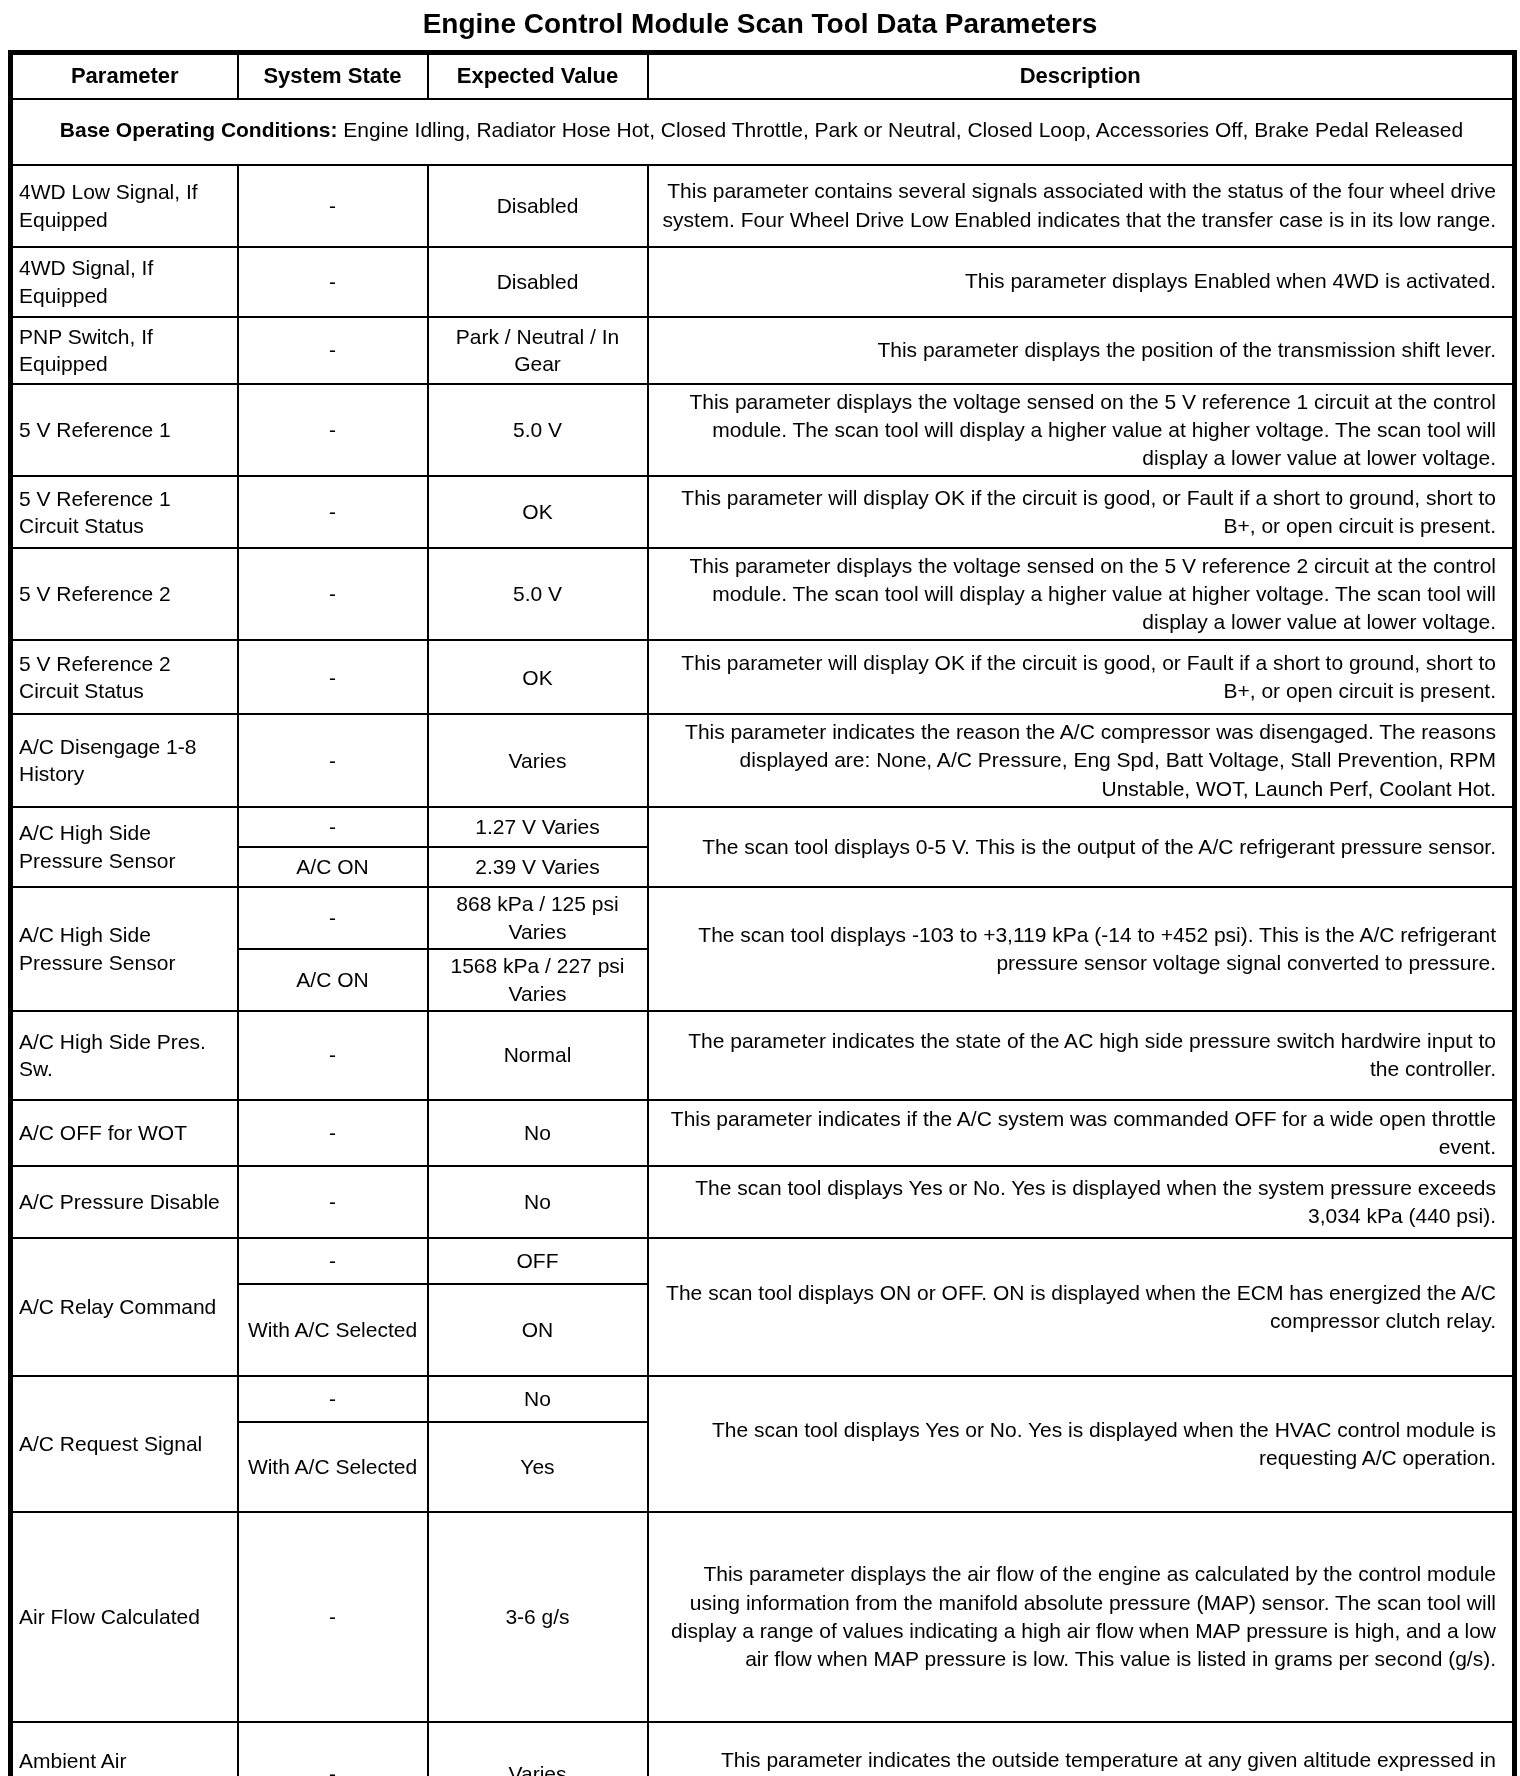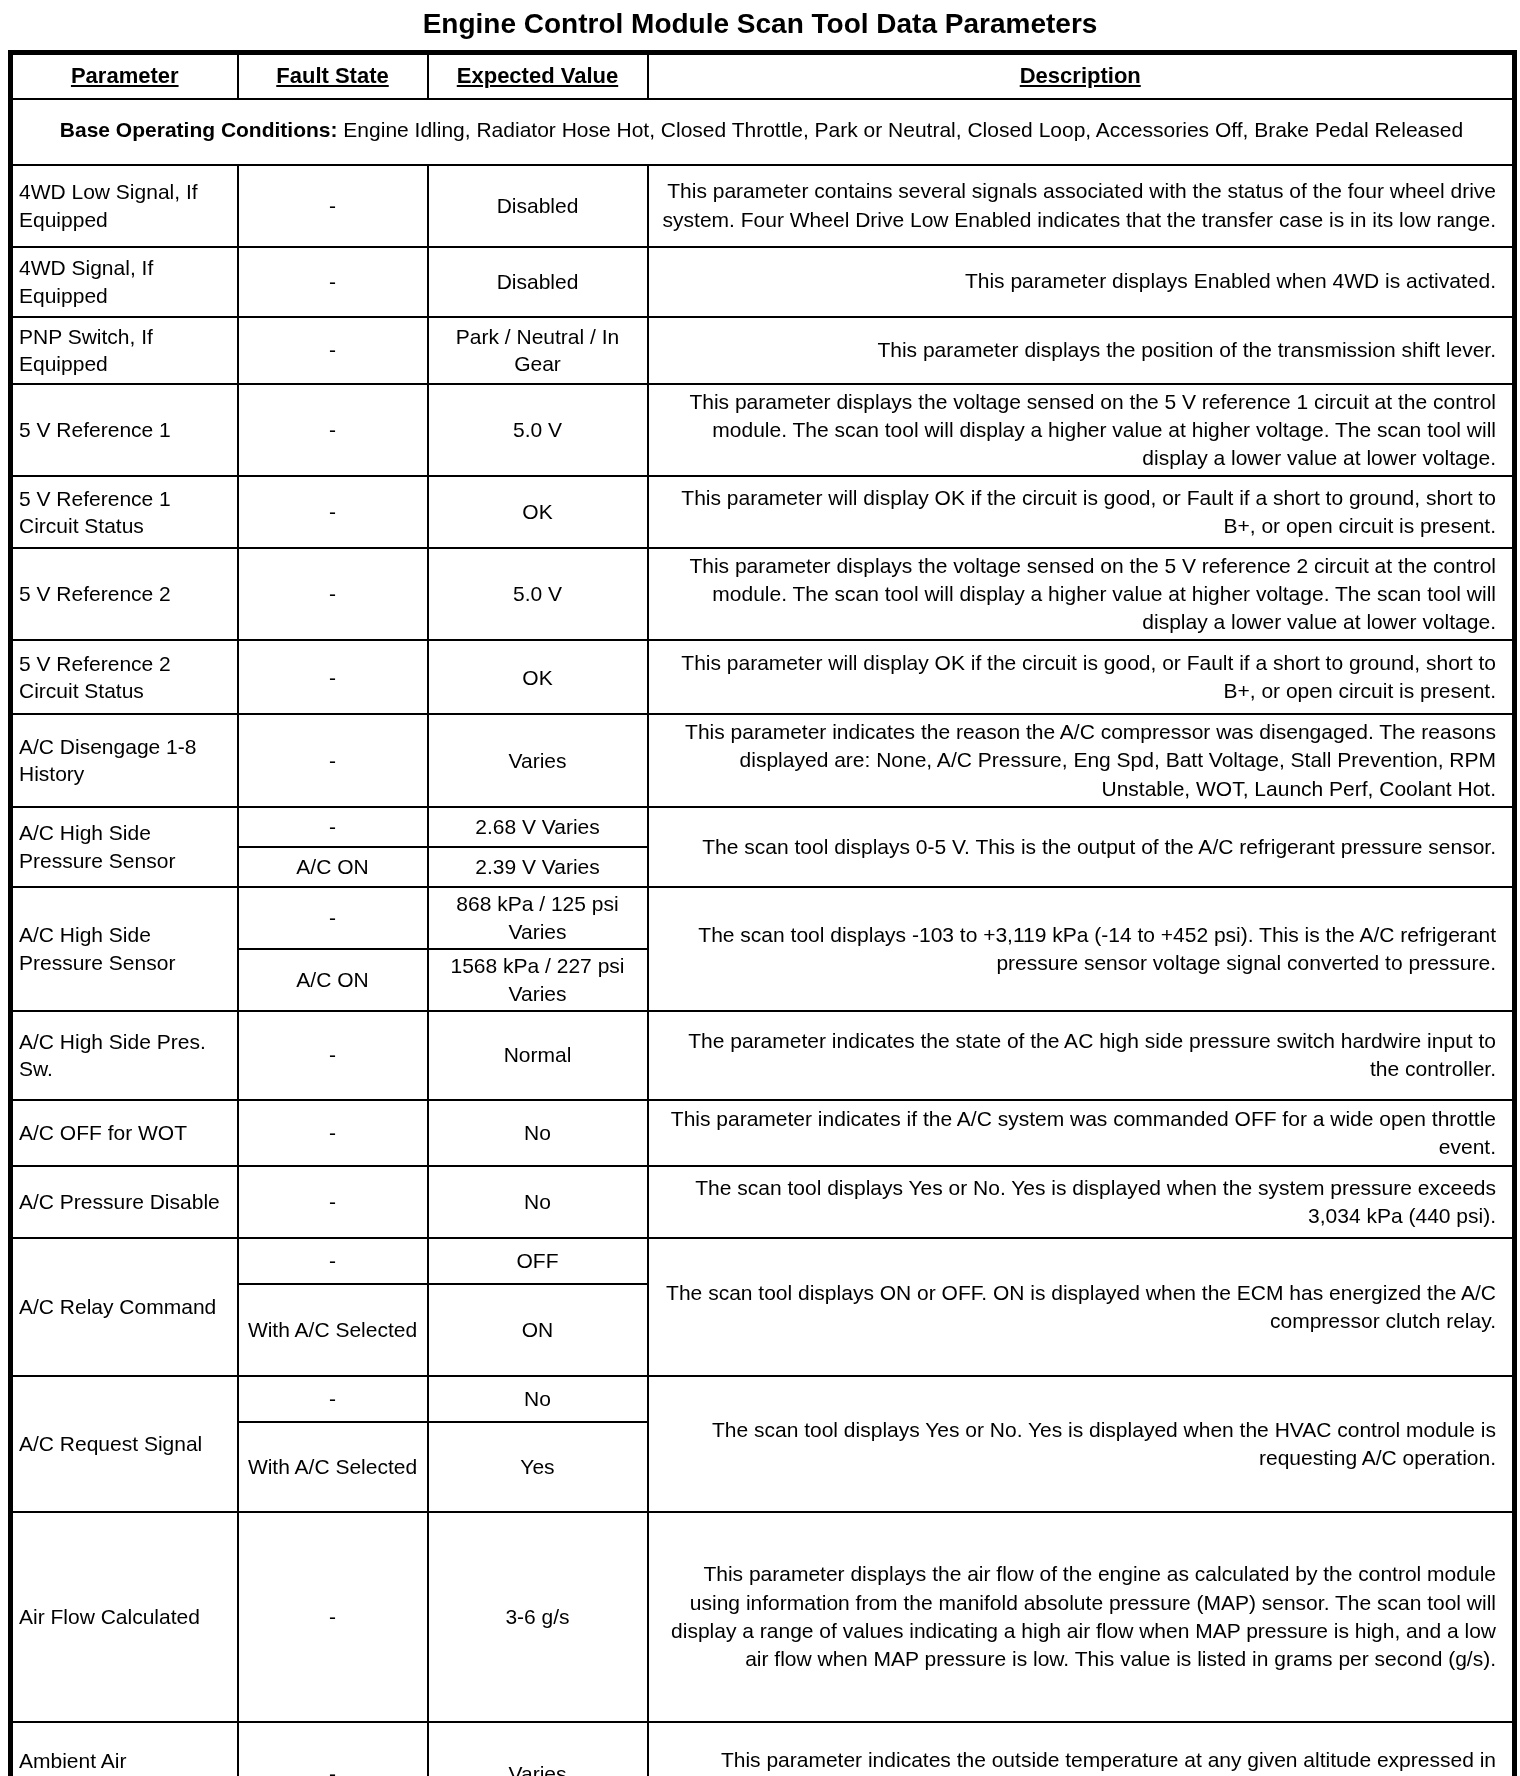--- a/index.html
+++ b/index.html
@@ -23,21 +23,20 @@
     margin-left: 8px;
     width: 1504px;
     border: 5px solid #000;
   }
   td, th { border: 2px solid #000; vertical-align: middle; }
   th {
     font-size: 22px;
     font-weight: bold;
     text-align: center;
     padding: 2px 4px;
-    text-decoration: underline;
   }
   td.param {
     text-align: left;
     font-size: 21px;
     line-height: 1.3;
     padding: 2px 4px 2px 6px;
   }
   td.state, td.value {
     text-align: center;
     font-size: 21px;
@@ -67,21 +66,21 @@
   <colgroup>
     <col style="width:227px">
     <col style="width:190px">
     <col style="width:220px">
     <col style="width:867px">
   </colgroup>
 
   <tbody>
       <tr style="height:46px">
     <th>Parameter</th>
-    <th>Fault State</th>
+    <th>System State</th>
     <th>Expected Value</th>
     <th>Description</th>
   </tr>
 
   <tr style="height:66px">
     <td class="note" colspan="4"><b>Base Operating Conditions:</b><span> Engine Idling, Radiator Hose Hot, Closed Throttle, Park or Neutral, Closed Loop, Accessories Off, Brake Pedal Released</span></td>
   </tr>
 
   <tr style="height:82px">
     <td class="param">4WD Low Signal, If Equipped</td>
@@ -135,21 +134,21 @@
   <tr style="height:86px">
     <td class="param">A/C Disengage 1-8 History</td>
     <td class="state">-</td>
     <td class="value">Varies</td>
     <td class="desc">This parameter indicates the reason the A/C compressor was disengaged. The reasons displayed are: None, A/C Pressure, Eng Spd, Batt Voltage, Stall Prevention, RPM Unstable, WOT, Launch Perf, Coolant Hot.</td>
   </tr>
 
   <tr style="height:40px">
     <td class="param" rowspan="2">A/C High Side Pressure Sensor</td>
     <td class="state">-</td>
-    <td class="value">2.68 V Varies</td>
+    <td class="value">1.27 V Varies</td>
     <td class="desc" rowspan="2">The scan tool displays 0-5 V. This is the output of the A/C refrigerant pressure sensor.</td>
   </tr>
   <tr style="height:40px">
     <td class="state">A/C ON</td>
     <td class="value">2.39 V Varies</td>
   </tr>
 
   <tr style="height:62px">
     <td class="param" rowspan="2">A/C High Side Pressure Sensor</td>
     <td class="state">-</td>

